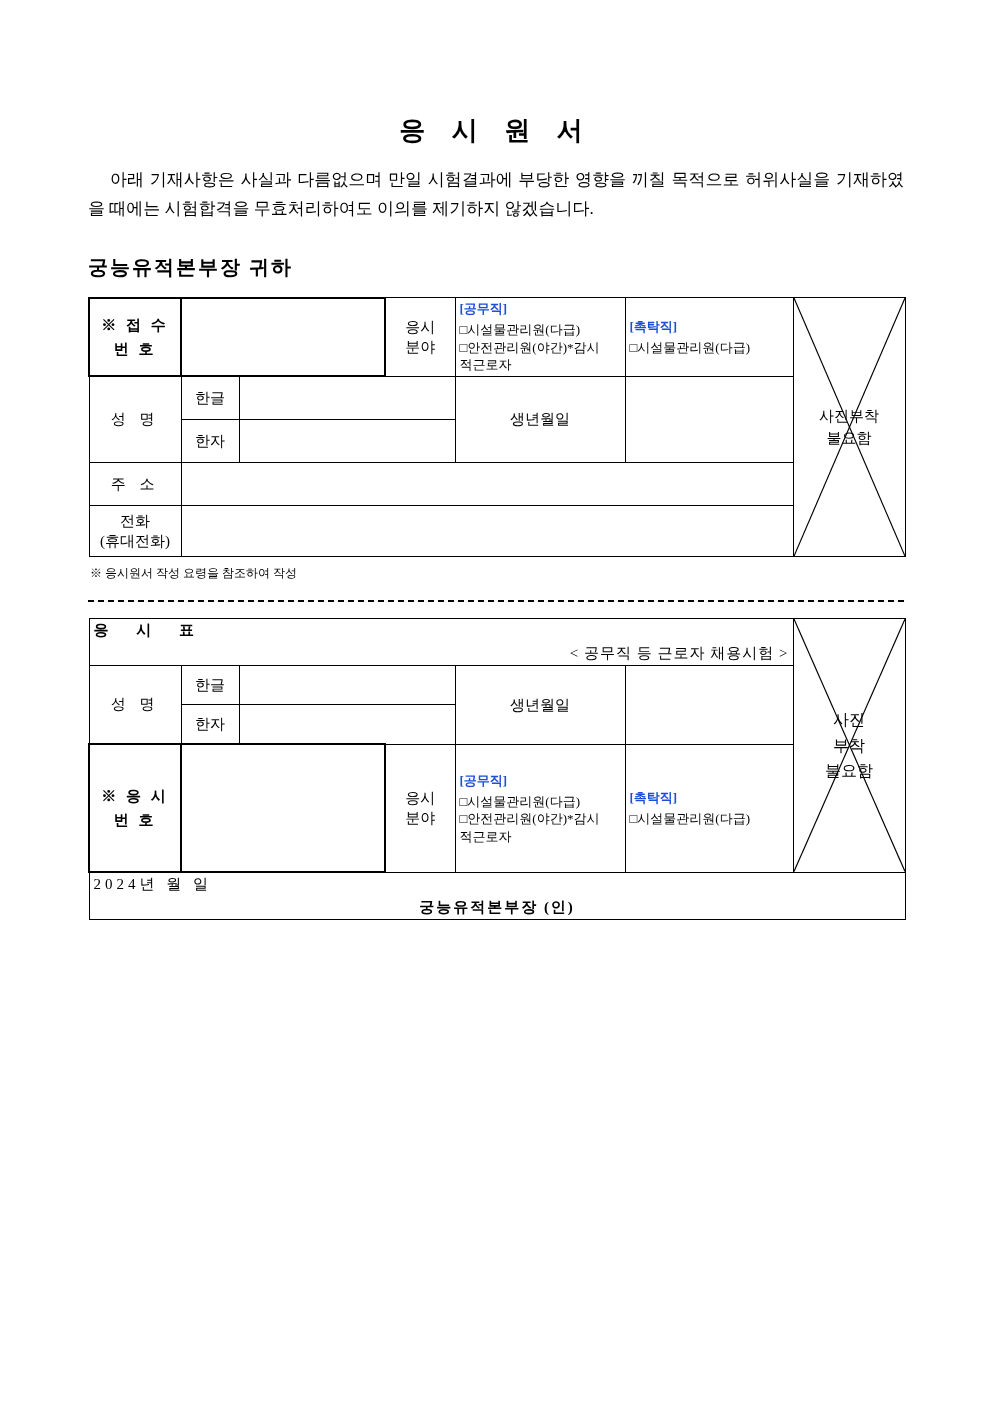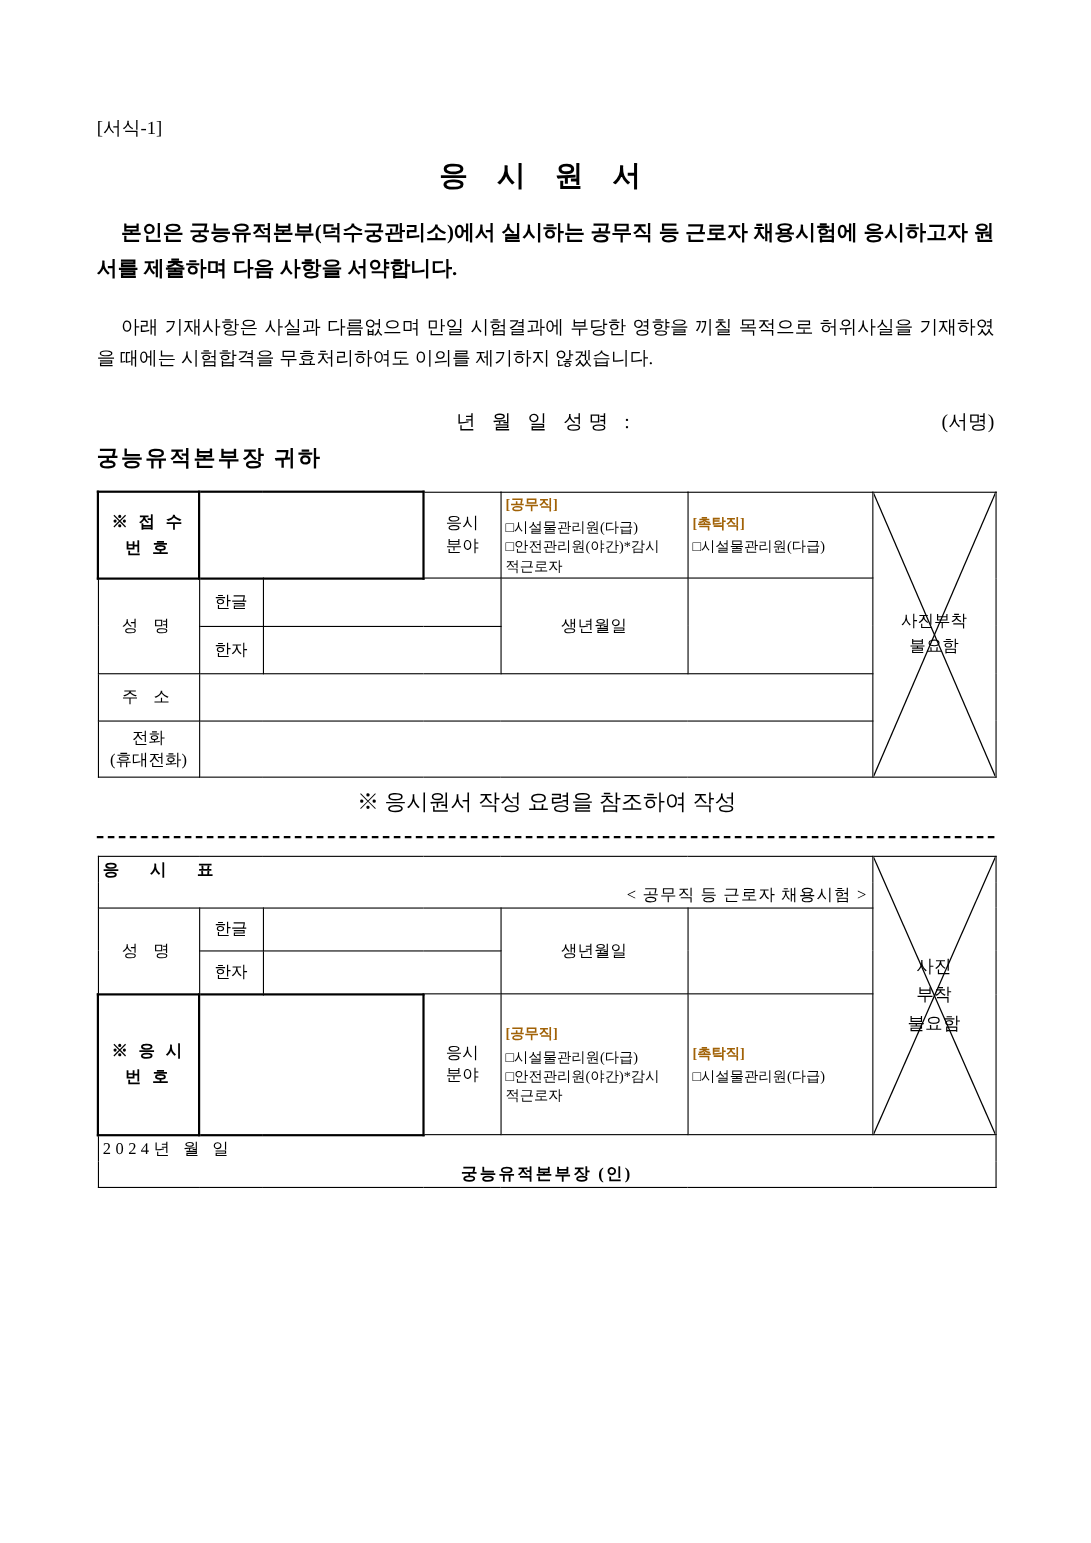--- a/index.html
+++ b/index.html
@@ -95,21 +95,21 @@
     text-align: center;
   }
   .lbl-sm {
     font-size: 16px;
     text-align: center;
     line-height: 1.35;
   }
   .thickbox { border: 2px solid #000 !important; }
 
   .cat-head {
-    color: #a16207;
+    color: #1d4ed8;
     font-weight: bold;
     font-size: 13px;
     display: block;
     margin-bottom: 3px;
   }
   .cat-item {
     font-size: 13px;
     display: block;
     line-height: 1.35;
   }
@@ -127,23 +127,22 @@
     left: 0; top: 0; right: 0; bottom: 0;
     pointer-events: none;
   }
   .photo-cell .x-line svg { width: 100%; height: 100%; display: block; }
   .photo-cell .ph-text {
     position: relative;
     z-index: 2;
   }
 
   .note {
-    font-size: 20px;
+    font-size: 12px;
     margin: 8px 0 0 2px;
-    text-align: center;
   }
   .dashed-sep {
     width: 816px;
     border: 0;
     border-top: 2px dashed #000;
     margin: 18px 0 16px 0;
   }
   .tbl-title {
     font-size: 24px;
     font-weight: bold;
@@ -173,32 +172,26 @@
     font-size: 16px;
     text-align: center;
     line-height: 1.6;
   }
 </style>
 </head>
 <body>
 
 <div class="page">
 
-  <div class="form-tag">[서식-1]</div>
 
   <div class="doc-title">응 시 원 서</div>
 
-  <p class="lead"><span class="indent">본인은 궁능유적본부(덕수궁관리소)에서 실시하는 공무직 등 근로자 채용시험에 응시하고자 원서를 제출하며 다음 사항을 서약합니다.</span></p>
 
   <p class="sub"><span class="indent">아래 기재사항은 사실과 다름없으며 만일 시험결과에 부당한 영향을 끼칠 목적으로 허위사실을 기재하였을 때에는 시험합격을 무효처리하여도 이의를 제기하지 않겠습니다.</span></p>
 
-  <div class="sign-line">
-    <span class="date-part">년  월  일   성명 :</span>
-    <span class="sign-note">(서명)</span>
-  </div>
 
   <div class="addressee">궁능유적본부장 귀하</div>
 
   <table class="frm">
     <colgroup>
       <col style="width:92px">
       <col style="width:58px">
       <col style="width:146px">
       <col style="width:70px">
       <col style="width:170px">

